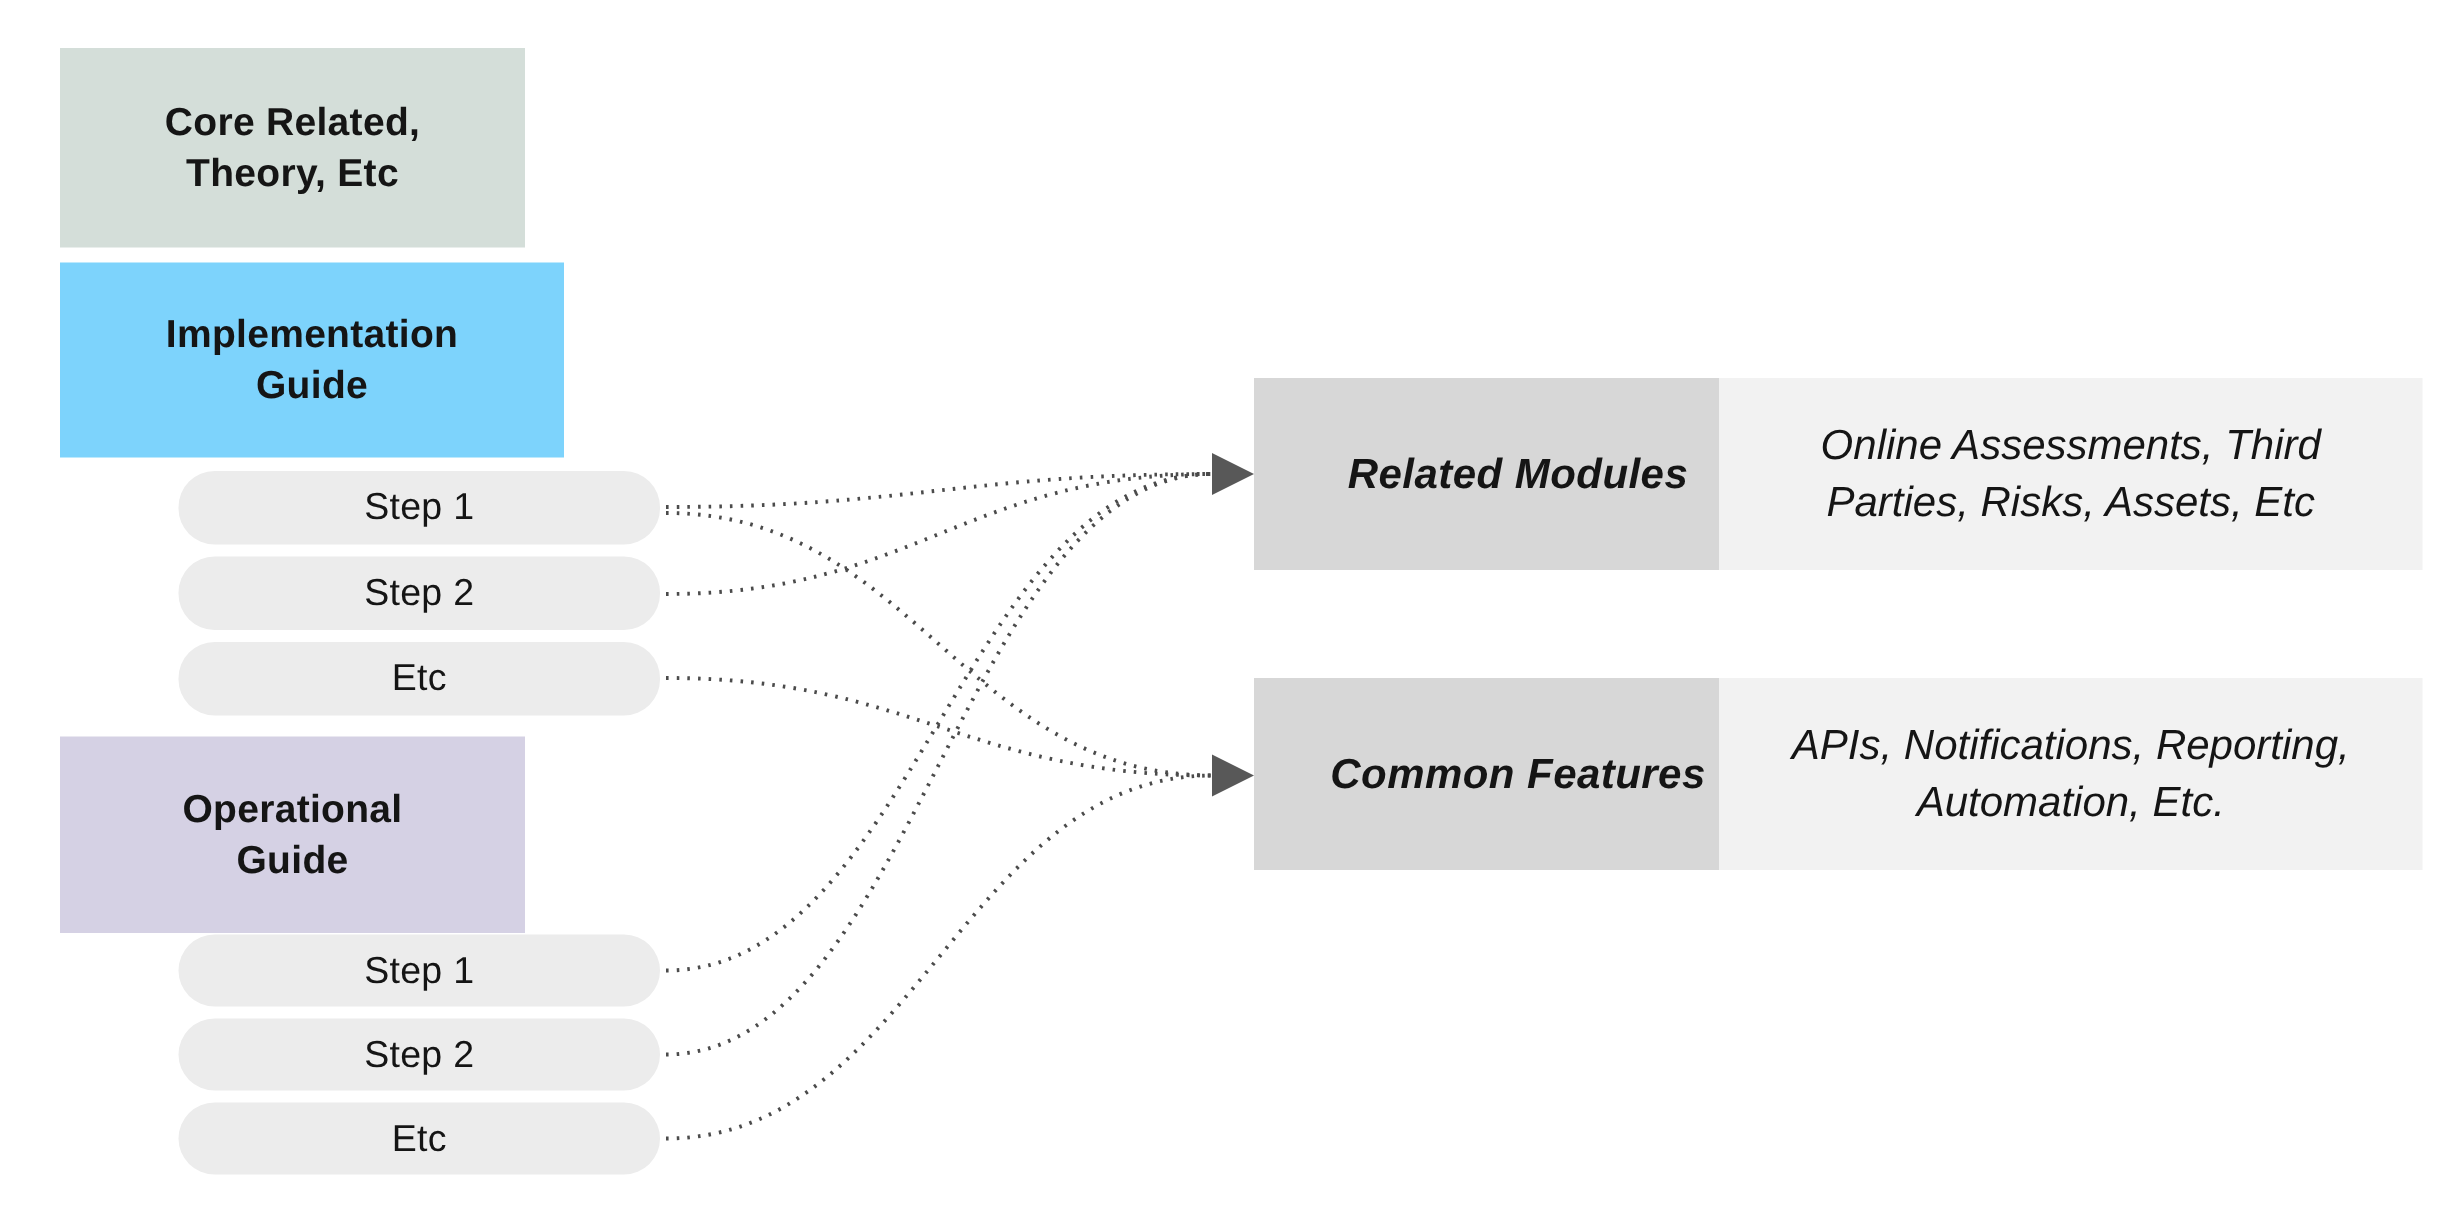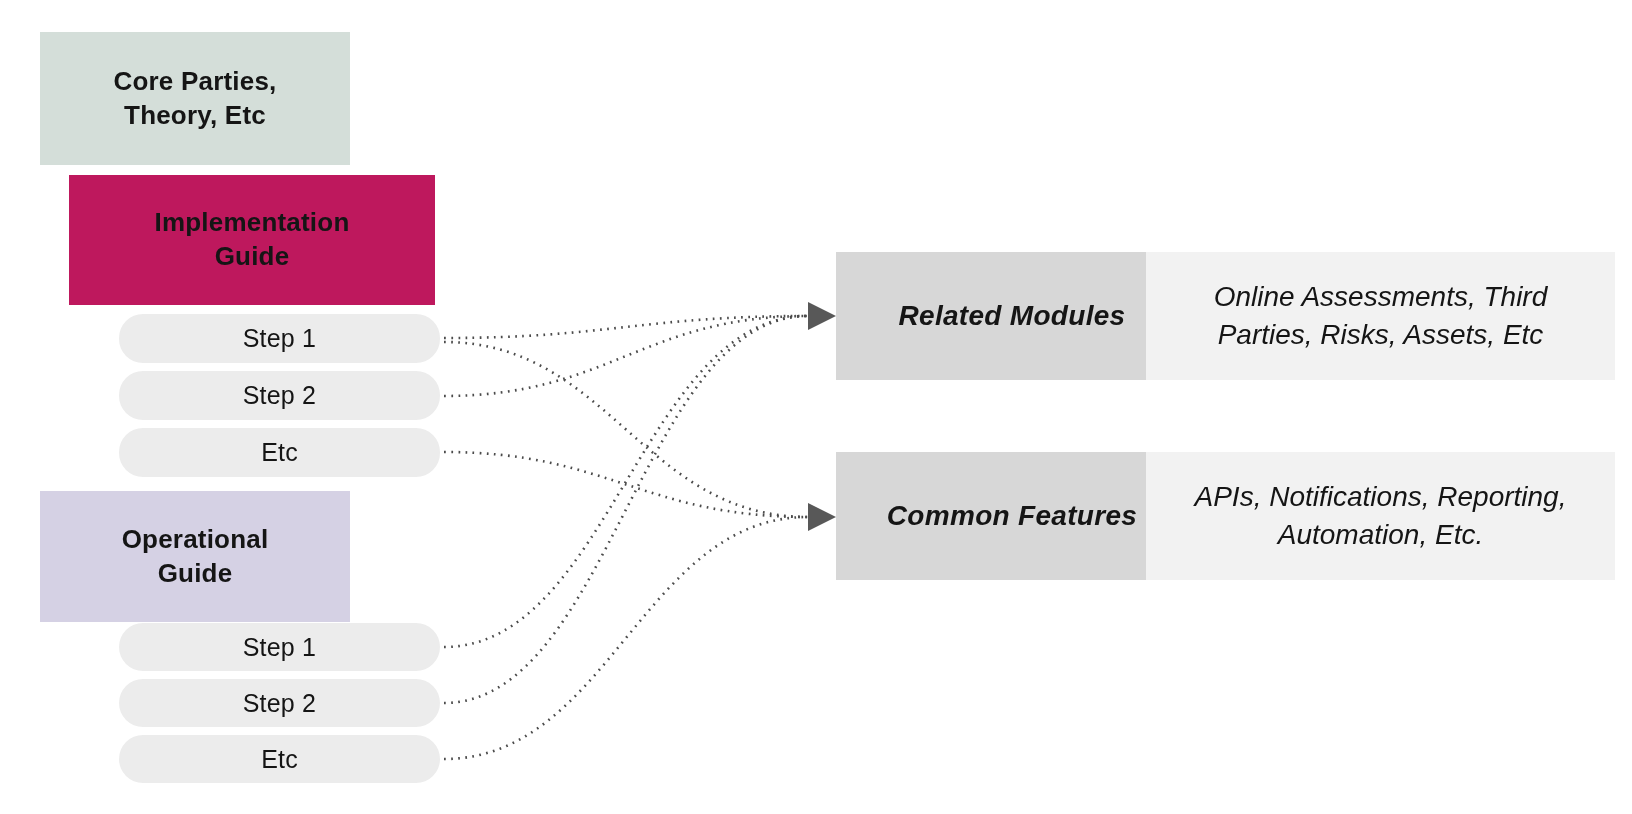--- a/index.html
+++ b/index.html
@@ -24,21 +24,21 @@
     align-items: center;
     justify-content: center;
     text-align: center;
     font-weight: bold;
     font-size: 26px;
     line-height: 1.3;
     white-space: pre-line;
     letter-spacing: 0.2px;
   }
   #core-box   { left: 40px;  top: 32px;  width: 310px; height: 133px; background: #d4ded9; }
-  #impl-box   { left: 40px;  top: 175px; width: 366px; height: 130px; background: #be185d; margin-left: 29px; }
+  #impl-box   { left: 40px;  top: 175px; width: 336px; height: 130px; background: #7dd3fc; }
   #oper-box   { left: 40px;  top: 491px; width: 310px; height: 131px; background: #d5d1e4; }
 
   
   .step-box {
     left: 119px;
     width: 321px;
     height: 49px;
     background: #ececec;
     display: flex;
     align-items: center;
@@ -101,21 +101,21 @@
       <path d="M 444 342 C 609 342, 643 517, 808 517" fill="none" stroke="#4b4b4b" stroke-width="2.6" stroke-dasharray="1.7 5.4"></path>
       <path d="M 444 396 C 609 396, 643 316, 808 316" fill="none" stroke="#4b4b4b" stroke-width="2.6" stroke-dasharray="1.7 5.4"></path>
       <path d="M 444 452 C 609 452, 643 517, 808 517" fill="none" stroke="#4b4b4b" stroke-width="2.6" stroke-dasharray="1.7 5.4"></path>
       <path d="M 444 647 C 609 647, 643 316, 808 316" fill="none" stroke="#4b4b4b" stroke-width="2.6" stroke-dasharray="1.7 5.4"></path>
       <path d="M 444 703 C 609 703, 643 316, 808 316" fill="none" stroke="#4b4b4b" stroke-width="2.6" stroke-dasharray="1.7 5.4"></path>
       <path d="M 444 759 C 609 759, 643 517, 808 517" fill="none" stroke="#4b4b4b" stroke-width="2.6" stroke-dasharray="1.7 5.4"></path>
       <polygon points="836,316 808,302 808,330" fill="#585858"></polygon>
       <polygon points="836,517 808,503 808,531" fill="#585858"></polygon>
     </svg>
 
-  <div class="abs header-box" id="core-box">Core Parties,
+  <div class="abs header-box" id="core-box">Core Related,
 Theory, Etc</div>
 
   <div class="abs header-box" id="impl-box">Implementation
 Guide</div>
 
   <div class="abs step-box" id="impl-step-0">Step 1</div>
   <div class="abs step-box" id="impl-step-1">Step 2</div>
   <div class="abs step-box" id="impl-step-2">Etc</div>
 
   <div class="abs header-box" id="oper-box">Operational

